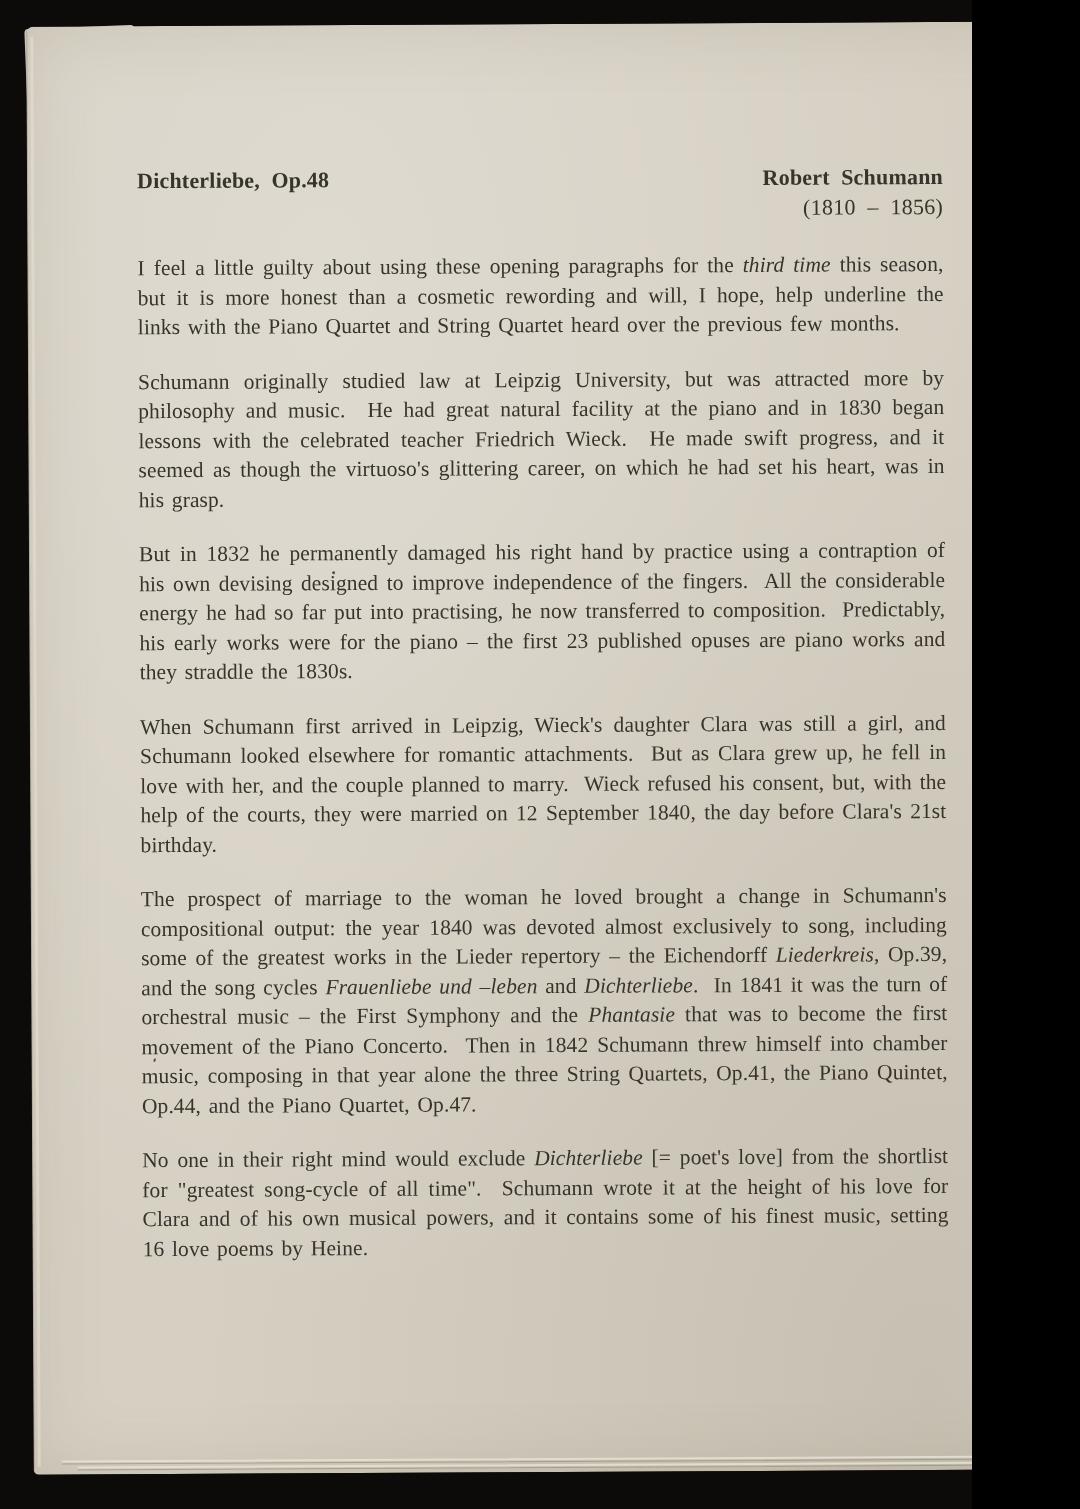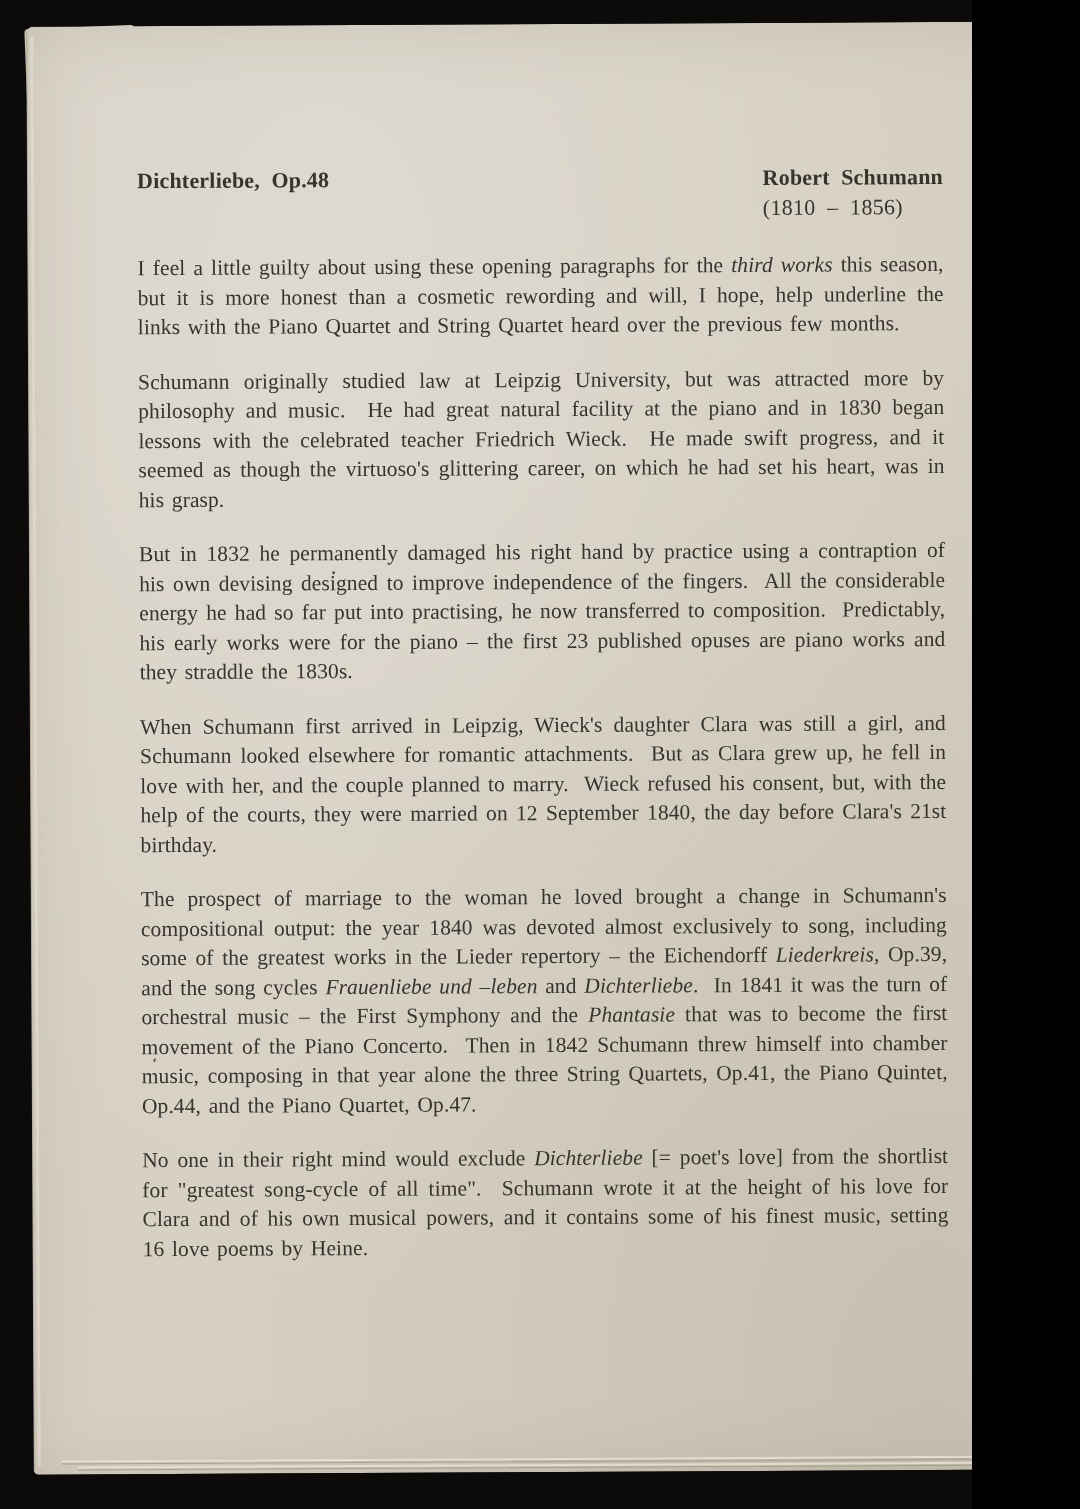--- a/index.html
+++ b/index.html
@@ -126,21 +126,21 @@
     justify-content: space-between;
     align-items: flex-start;
     margin-bottom: 30px;
   }
   .doc-title {
     font-weight: bold;
     font-size: 22px;
     letter-spacing: 0.2px;
     white-space: nowrap;
   }
-  .composer-block { }
+  .composer-block { text-align: right; }
   .composer-name {
     font-weight: bold;
     font-size: 22px;
     letter-spacing: 0.2px;
   }
   .composer-dates {
     font-size: 22px;
     margin-top: 4px;
     letter-spacing: 0.3px;
   }
@@ -193,21 +193,21 @@
     <div class="content">
       <div class="header-row">
         <div class="doc-title">Dichterliebe,&nbsp; Op.48</div>
         <div class="composer-block">
           <div class="composer-name">Robert&nbsp; Schumann</div>
           <div class="composer-dates">(1810&nbsp; –&nbsp; 1856)</div>
         </div>
       </div>
 
       <div>
-          <p class="para"><span>I feel a little guilty about using these opening paragraphs for the </span><i>third works</i><span> this season, but it is more honest than a cosmetic rewording and will, I hope, help underline the links with the Piano Quartet and String Quartet heard over the previous few months.</span></p>
+          <p class="para"><span>I feel a little guilty about using these opening paragraphs for the </span><i>third time</i><span> this season, but it is more honest than a cosmetic rewording and will, I hope, help underline the links with the Piano Quartet and String Quartet heard over the previous few months.</span></p>
           <p class="para"><span>Schumann originally studied law at Leipzig University, but was attracted more by philosophy and music.&nbsp; He had great natural facility at the piano and in 1830 began lessons with the celebrated teacher Friedrich Wieck.&nbsp; He made swift progress, and it seemed as though the virtuoso's glittering career, on which he had set his heart, was in his grasp.</span></p>
           <p class="para"><span>But in 1832 he permanently damaged his right hand by practice using a contraption of his own devising designed to improve independence of the fingers.&nbsp; All the considerable energy he had so far put into practising, he now transferred to composition.&nbsp; Predictably, his early works were for the piano – the first 23 published opuses are piano works and they straddle the 1830s.</span></p>
           <p class="para"><span>When Schumann first arrived in Leipzig, Wieck's daughter Clara was still a girl, and Schumann looked elsewhere for romantic attachments.&nbsp; But as Clara grew up, he fell in love with her, and the couple planned to marry.&nbsp; Wieck refused his consent, but, with the help of the courts, they were married on 12 September 1840, the day before Clara's 21st birthday.</span></p>
           <p class="para"><span>The prospect of marriage to the woman he loved brought a change in Schumann's compositional output: the year 1840 was devoted almost exclusively to song, including some of the greatest works in the Lieder repertory – the Eichendorff </span><i>Liederkreis</i><span>, Op.39, and the song cycles </span><i>Frauenliebe und –leben</i><span> and </span><i>Dichterliebe</i><span>.&nbsp; In 1841 it was the turn of orchestral music – the First Symphony and the </span><i>Phantasie</i><span> that was to become the first movement of the Piano Concerto.&nbsp; Then in 1842 Schumann threw himself into chamber music, composing in that year alone the three String Quartets, Op.41, the Piano Quintet, Op.44, and the Piano Quartet, Op.47.</span></p>
           <p class="para"><span>No one in their right mind would exclude </span><i>Dichterliebe</i><span> [= poet's love] from the shortlist for "greatest song-cycle of all time".&nbsp; Schumann wrote it at the height of his love for Clara and of his own musical powers, and it contains some of his finest music, setting 16 love poems by Heine.</span></p>
         </div>
     </div>
 
   </div>
 </div>

